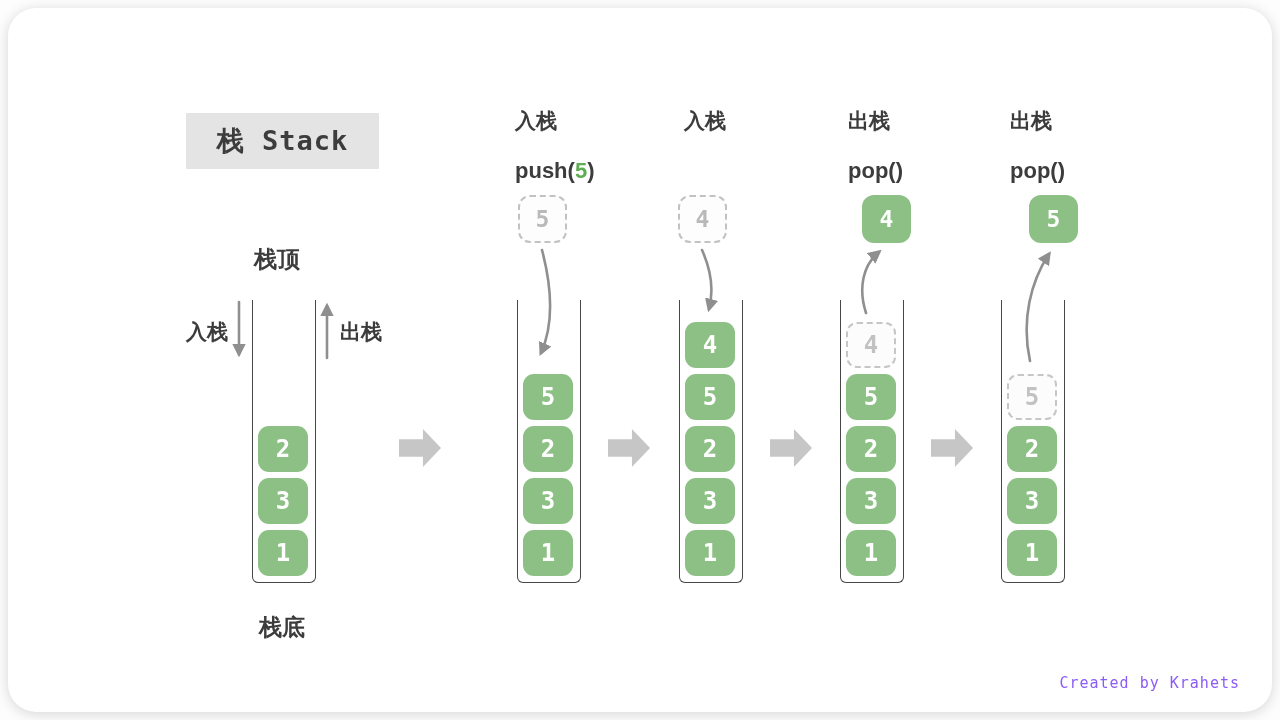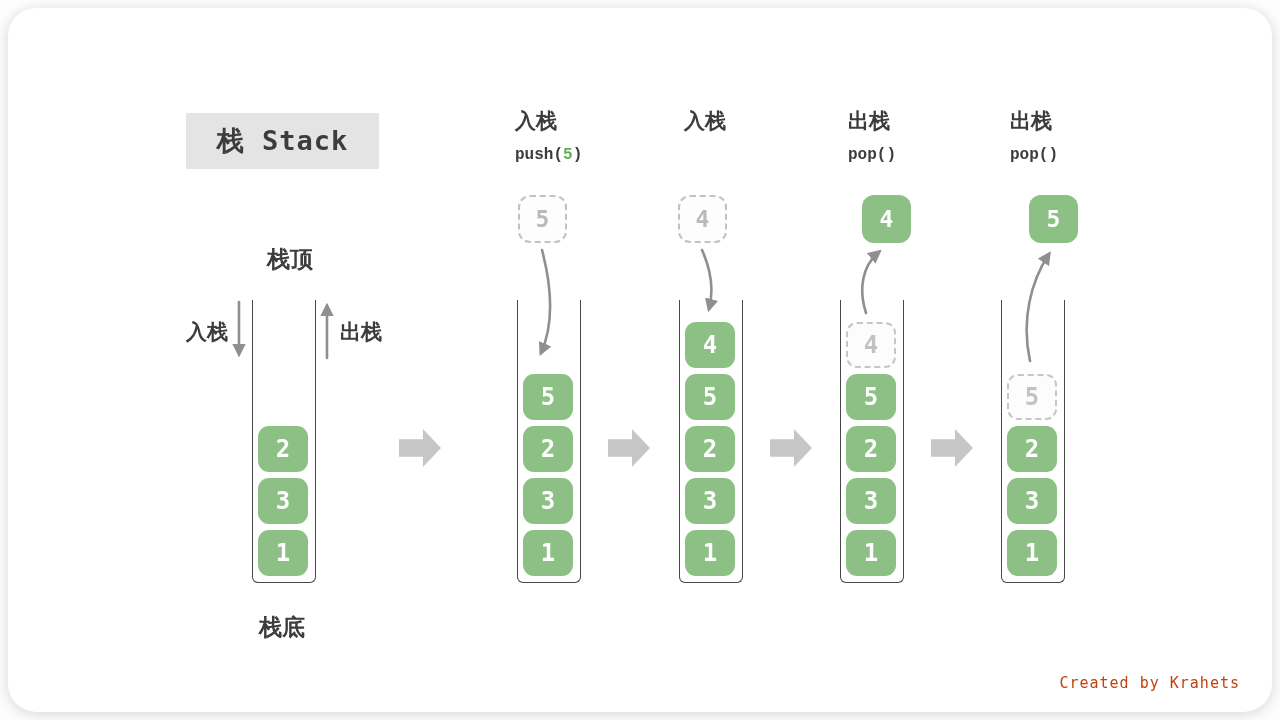--- a/index.html
+++ b/index.html
@@ -21,22 +21,22 @@
     font-family:"DejaVu Sans Mono",monospace;
     font-size:27px;font-weight:700;color:var(--ink,#3c3c3c);
     letter-spacing:1px;
   }
   
   .op-label{position:absolute;top:108px;width:160px;}
   .op-label .cn{
     font-size:21px;font-weight:700;color:var(--ink,#3c3c3c);line-height:26px;
   }
   .op-label .code{
-    margin-top:8px;font-family:Liberation Mono, monospace;
-    font-size:16px;font-weight:700;color:var(--ink,#3c3c3c);line-height:26px;
+    margin-top:24px;font-family:Liberation Sans, sans-serif;
+    font-size:22px;font-weight:700;color:var(--ink,#3c3c3c);line-height:26px;
   }
   .op-label .code .arg{color:var(--code-green,#5fad52);}
   
   .legend{
     position:absolute;font-size:22px;font-weight:700;color:var(--ink,#3c3c3c);
   }
   
   .stack{
     position:absolute;width:62px;height:282px;
     border-left:1.5px solid #474747;border-right:1.5px solid #474747;
@@ -68,21 +68,21 @@
   
   .big-arrow{
     position:absolute;top:429px;width:42px;height:38px;
     background:var(--arrow-gray,#c6c6c6);
     clip-path:polygon(0% 27%,57% 27%,57% 0%,100% 50%,57% 100%,57% 73%,0% 73%);
   }
   .svg-overlay{position:absolute;left:0;top:0;pointer-events:none;}
   .watermark{
     position:absolute;right:40px;top:674px;
     font-family:"DejaVu Sans Mono",monospace;font-size:15px;
-    color:#c2410c;letter-spacing:1px;
+    color:#8b5cf6;letter-spacing:1px;
   }
 </style>
 </head>
 <body>
 
 <div class="viewport">
   <div class="card"></div>
 
   <div class="title-box">
     <span>栈 Stack</span>
@@ -97,21 +97,21 @@
   </div>
   <div class="op-label" style="left:848px">
     <div class="cn">出栈</div>
     <div class="code"><span>pop(</span><span class="arg"></span><span>)</span></div>
   </div>
   <div class="op-label" style="left:1010px">
     <div class="cn">出栈</div>
     <div class="code"><span>pop(</span><span class="arg"></span><span>)</span></div>
   </div>
 
-  <div class="legend" style="left:240px;top:244px;width:100px;text-align:center;font-size:23px">栈顶</div>
+  <div class="legend" style="left:227px;top:244px;width:100px;text-align:center;font-size:23px">栈顶</div>
   <div class="legend" style="left:232px;top:612px;width:100px;text-align:center;font-size:23px">栈底</div>
   <div class="legend" style="left:150px;top:318px;width:78px;text-align:right;font-size:21px">入栈</div>
   <div class="legend" style="left:340px;top:318px;width:80px;text-align:left;font-size:21px">出栈</div>
 
   <div id="stacks-layer">
       <div class="stack" style="left: 252px; top: 300px;">
         <div class="block solid" style="top: 126px;">2</div>
         <div class="block solid" style="top: 178px;">3</div>
         <div class="block solid" style="top: 230px;">1</div>
       </div>

